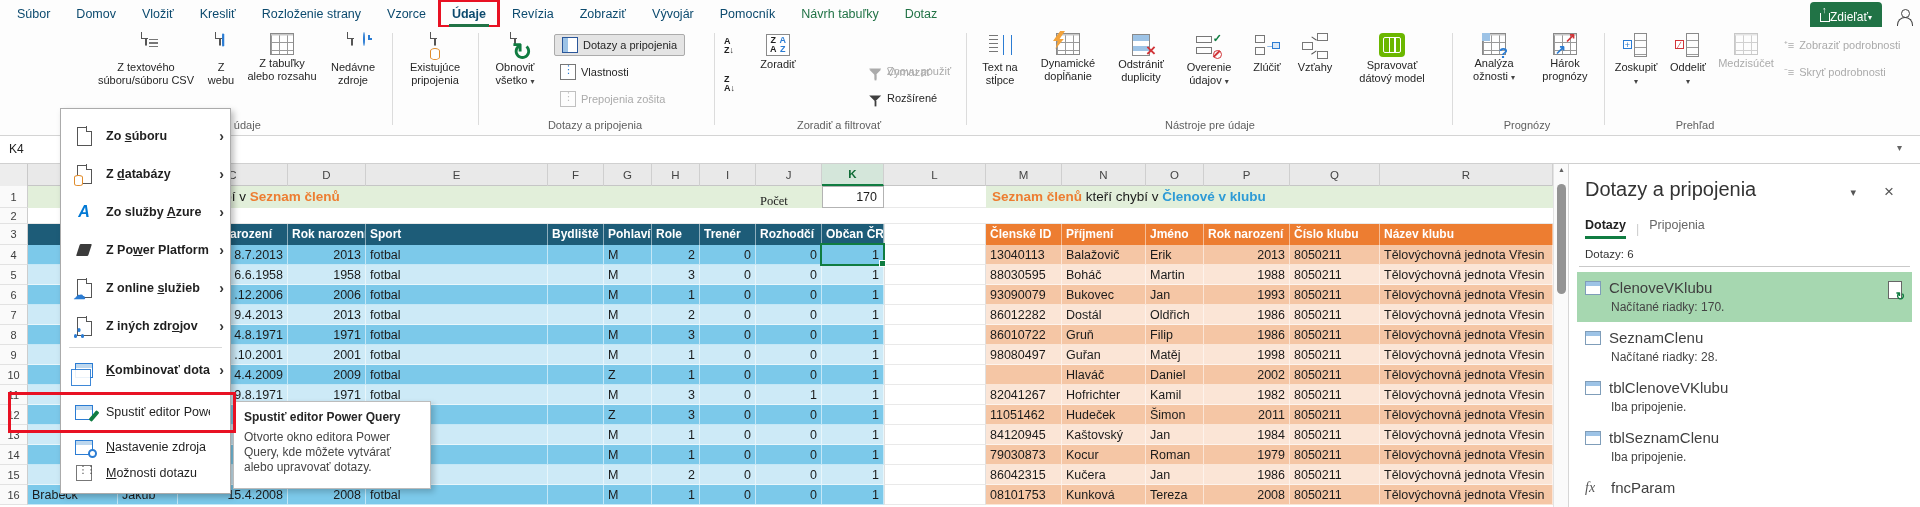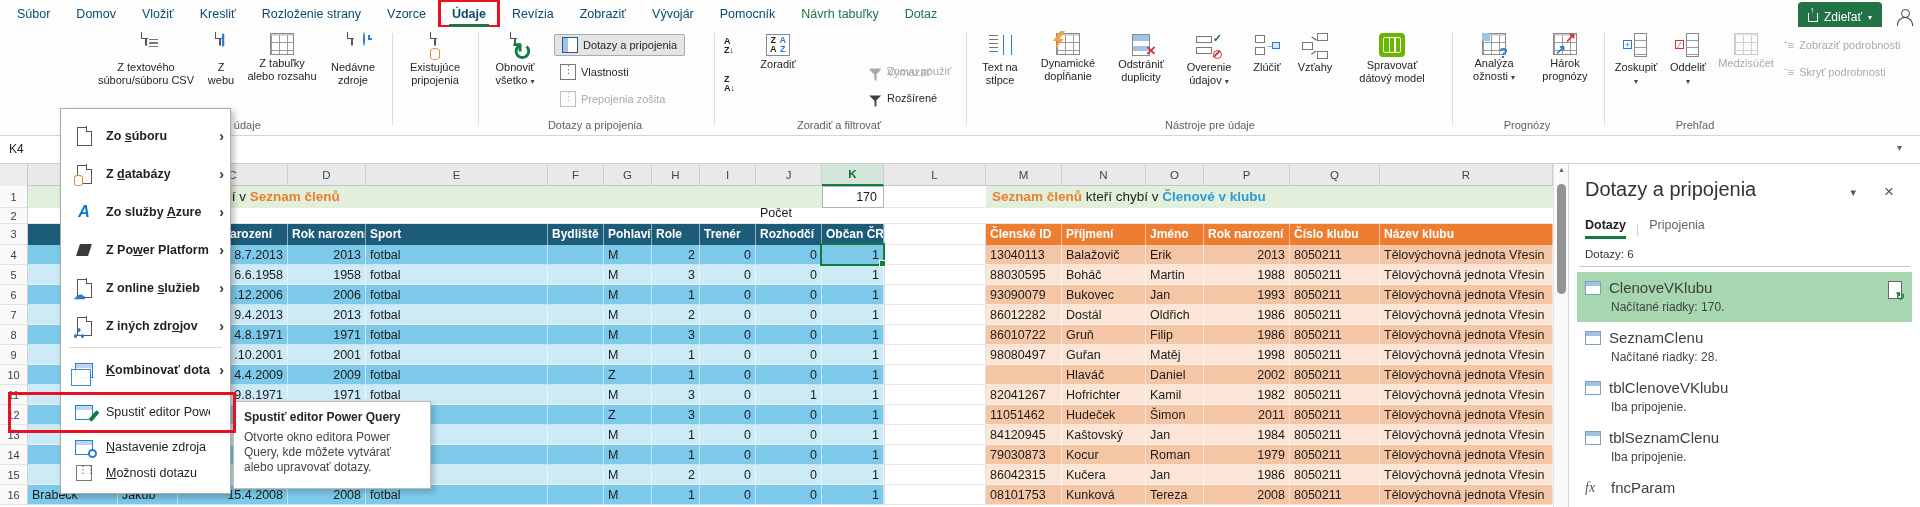--- a/index.html
+++ b/index.html
@@ -11,21 +11,21 @@
   .menubar { position:absolute; left:0; top:0; width:1920px; height:27px; background:#fdfdfd;
     display:flex; align-items:stretch; }
   .tabs { display:flex; margin-left:4px; }
   .mtab { padding:0 13px; font-size:12.5px; color:#0c4a6e; display:flex; align-items:center; position:relative; cursor:default; white-space:nowrap; }
   .mtab[data-style="active"] { font-weight:bold; }
   .mtab[data-style="active"]::after { content:""; position:absolute; left:10px; right:10px; bottom:0; height:3px; background:#217346; }
   .mtab[data-style="active"] { outline:3px solid #e81123; outline-offset:-2px; }
   .mtab[data-style="green"] { color:#217346; }
   .menubar-right { position:absolute; right:8px; top:2px; display:flex; align-items:center; gap:14px; }
   .share-btn { background:#217346; color:#fff; border:none; border-radius:4px; height:30px; padding:0 10px;
-    font-size:12px; font-family:inherit; display:flex; align-items:center; gap:6px; }
+    font-size:12px; font-family:inherit; display:flex; align-items:center; }
   .share-ic { width:10px; height:9px; border:1.2px solid #fff; border-top:none; position:relative; display:inline-block; }
   .share-ic::after { content:"↑"; position:absolute; left:1px; top:-8px; font-size:9px; color:#fff; }
   .person-ic { width:16px; height:16px; position:relative; display:inline-block; }
   .person-ic::before { content:""; position:absolute; left:4.5px; top:0; width:7px; height:7px; border:1.4px solid #444; border-radius:50%; }
   .person-ic::after { content:""; position:absolute; left:1px; top:8px; width:14px; height:8px; border:1.4px solid #444; border-bottom:none; border-radius:8px 8px 0 0; }
 
   
   .ribbon { position:absolute; left:0; top:27px; width:1920px; height:109px; background:#fdfdfd; border-bottom:1px solid #d4d4d4; font-size:11px; color:#262626; }
   .rbtn { position:absolute; top:4px; text-align:center; cursor:default; }
   .rbtn .ric { margin:2px auto 2px auto; }
@@ -89,21 +89,21 @@
   .rnum { width:28px; border-right:1px solid #cdcdcd; border-bottom:1px solid #e2e2e2; background:#fafafa;
      font-size:11px; color:#3d3d3d; display:flex; align-items:center; justify-content:center; }
   .gutter div:nth-of-type(1){ height:22px; } .gutter div:nth-of-type(2){ height:16px; } .gutter div:nth-of-type(3){ height:21px; }
   .gutter div:nth-of-type(n+4){ height:20px; }
 
   .r1 { position:absolute; left:0; top:22px; width:1553px; height:22px; }
   .band { position:absolute; top:0; height:22px; background:#e2efda; }
   .kcell { position:absolute; left:822px; top:0; width:62px; height:22px; background:#fff; border:1px solid #b3b3b3;
      text-align:right; padding-right:6px; line-height:20px; }
   .lcell1 { position:absolute; left:884px; top:0; width:102px; height:22px; background:#fff; border-bottom:1px solid #e9e9e9; }
-  .pocet { position:absolute; left:760px; top:16px; line-height:22px; }
+  .pocet { position:absolute; left:760px; top:4px; line-height:22px;font-family:Liberation Serif, serif; }
   .title { position:absolute; top:0; line-height:22px; white-space:nowrap; font-size:13.5px; }
   .title .oj { color:#ED7D31; font-weight:bold; }
   .title .bj { color:#2E9BD6; font-weight:bold; }
   .r2 { position:absolute; left:28px; top:44px; width:1525px; height:16px; border-bottom:1px solid #e9e9e9; }
 
   .hrow { position:absolute; left:28px; top:60px; height:21px; display:flex; }
   .hc { height:21px; background:#1D5C78; color:#fff; font-weight:bold; font-size:12px; padding:0 4px; line-height:21px;
      border-right:1px solid rgba(255,255,255,.5); white-space:nowrap; overflow:hidden; }
   .hc.orange { background:#ED7D31; }
   .hgap { width:102px; height:21px; background:#fff; border-left:1px solid #e0e0e0; border-right:1px solid #e0e0e0; border-bottom:1px solid #e9e9e9; }

